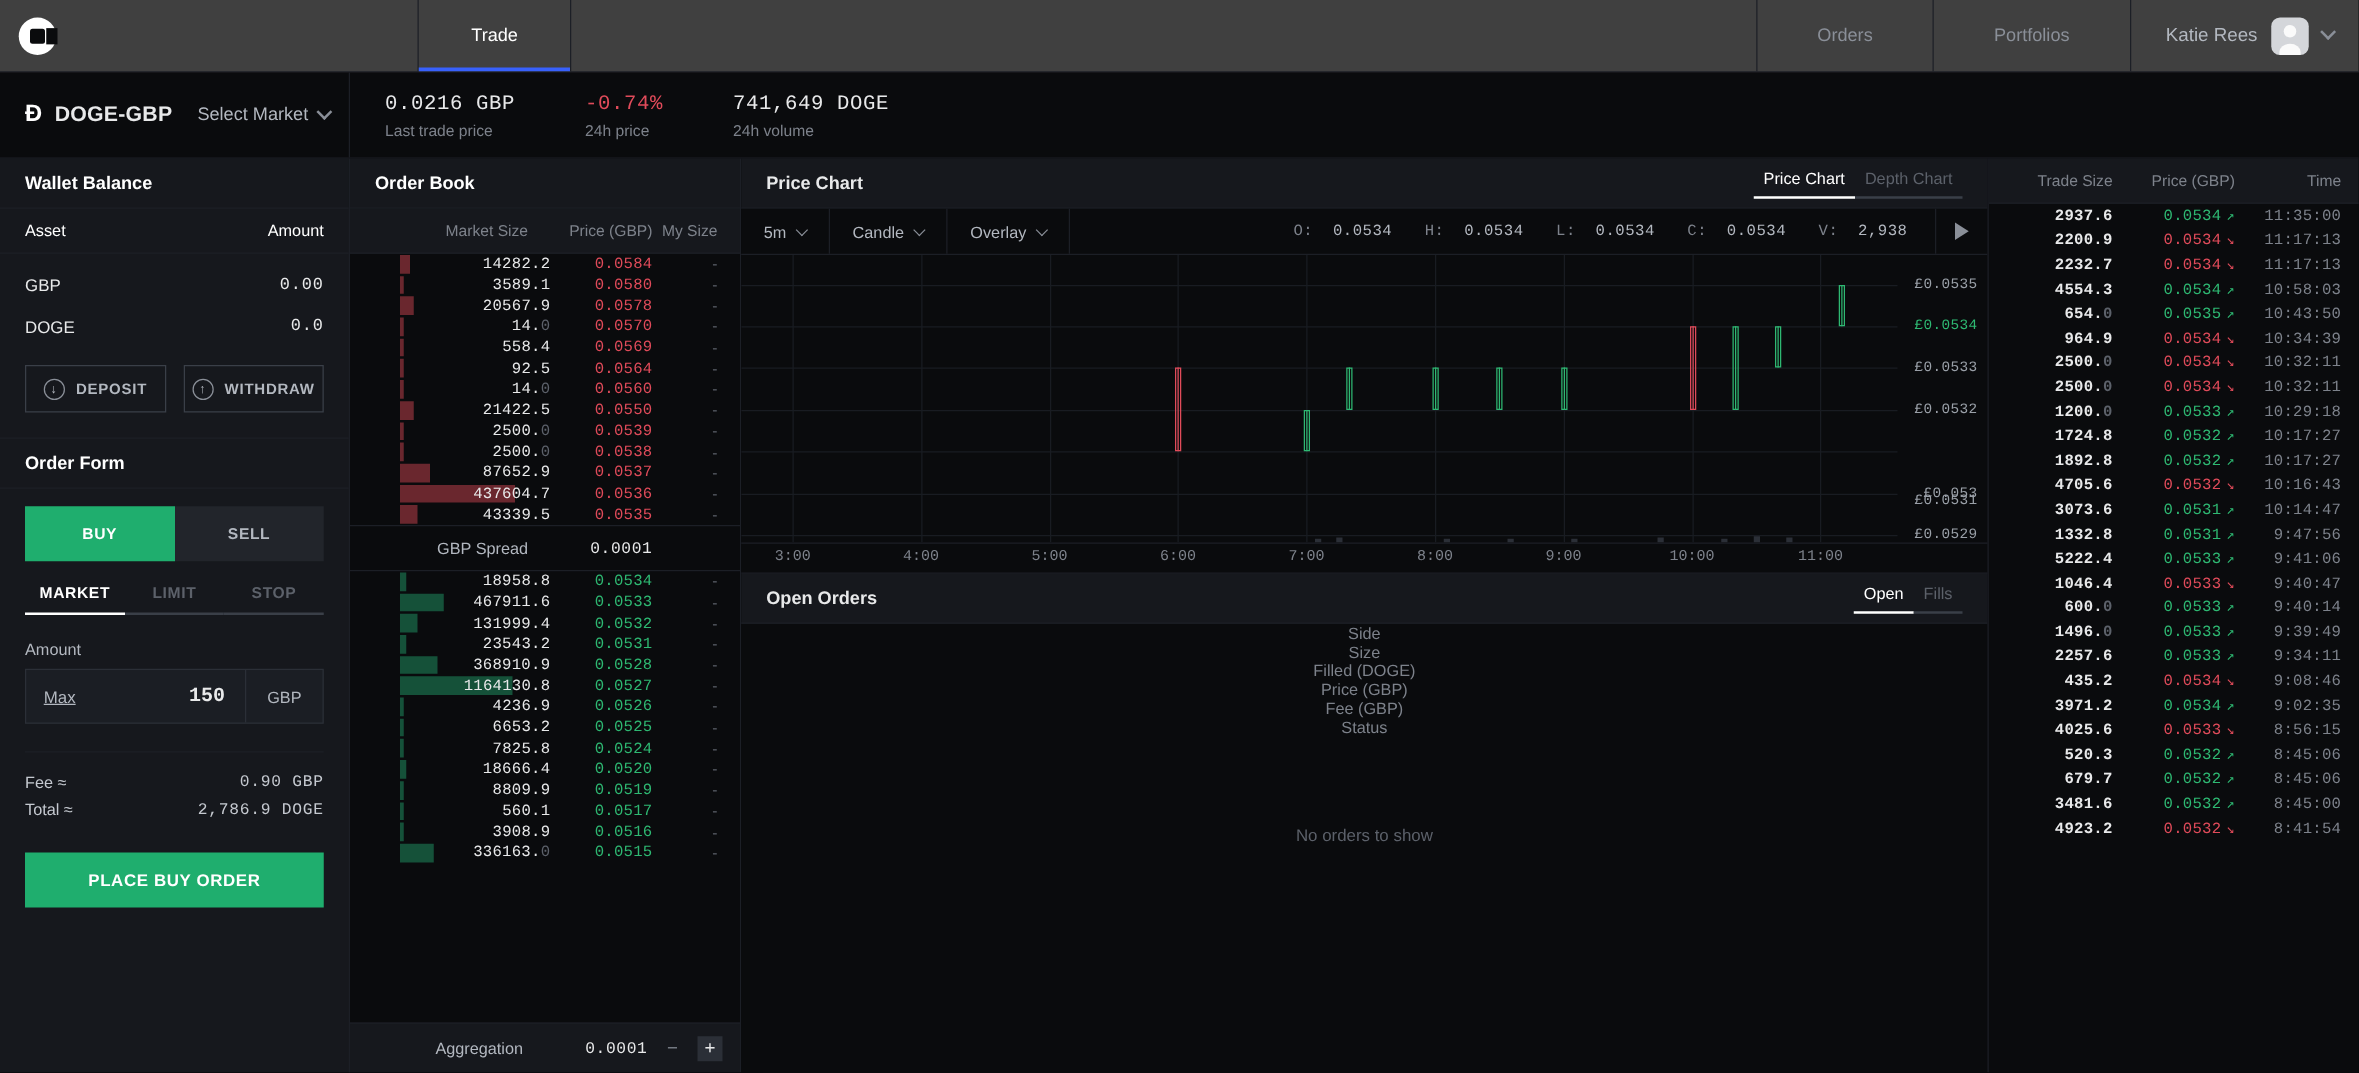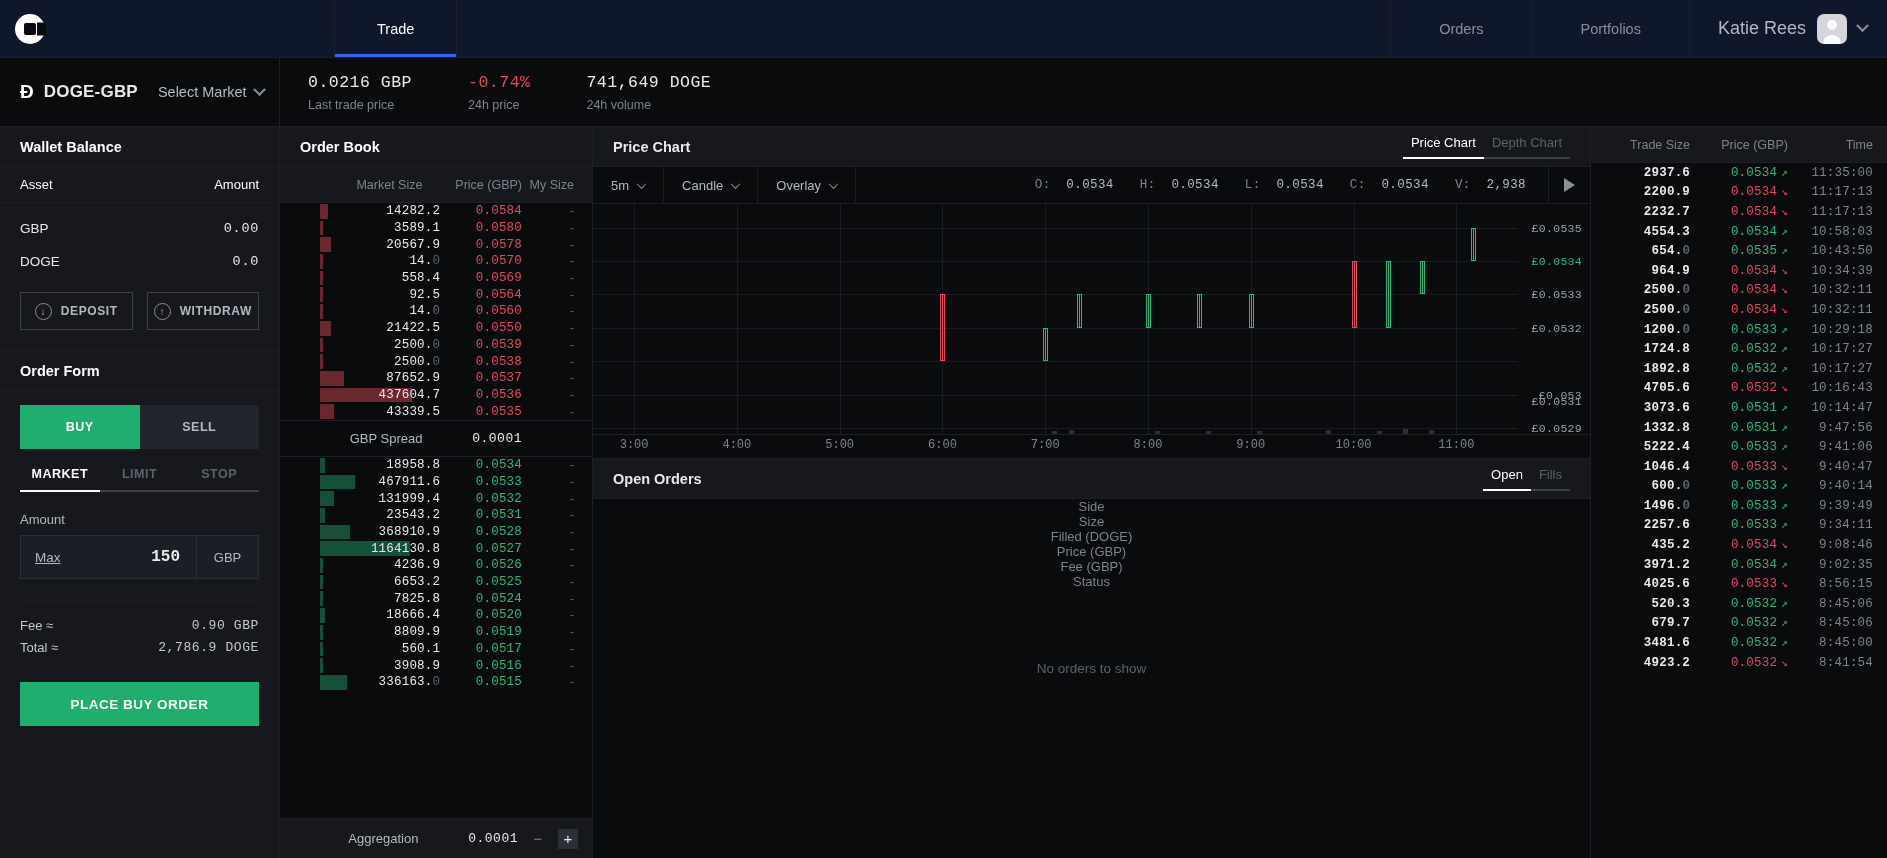--- a/index.html
+++ b/index.html
@@ -8,21 +8,21 @@
     background: #0a0b0d;
     font-family: "Liberation Sans", sans-serif;
     color: #e8e9ea;
     overflow: hidden;
   }
   .mono { font-family: "Liberation Mono", monospace; }
 
   
   #topnav {
     height: 58px; display: flex; align-items: stretch;
-    background: #0f172a; border-bottom: 1px solid #1c1f26;
+    background: #404040; border-bottom: 1px solid #1c1f26;
   }
   #logo-cell { width: 60px; display: flex; align-items: center; justify-content: center; }
   .cb-logo {
     width: 30px; height: 30px; border-radius: 50%;
     background: #ffffff; position: relative;
   }
   .cb-logo::after {
     content: ""; position: absolute; left: 50%; top: 50%;
     transform: translate(-50%,-50%);
     width: 12px; height: 12px; border-radius: 2px; background: #0a0b0d;
@@ -47,21 +47,21 @@
   #nav-spacer { flex: 1; }
   .navlink {
     display: flex; align-items: center; justify-content: center;
     padding: 0 48px; font-size: 14.5px; color: #8a8f98;
     border-left: 1px solid #1c1f26; cursor: pointer;
   }
   #user-cell {
     display: flex; align-items: center; gap: 11px;
     padding: 0 20px 0 28px; border-left: 1px solid #1c1f26; cursor: pointer;
   }
-  #user-name { font-size: 18px; color: #b3b8c0; }
+  #user-name { font-size: 15px; color: #b3b8c0; }
   .avatar {
     width: 30px; height: 30px; border-radius: 7px;
     background: #d4d6da; position: relative; overflow: hidden;
   }
   .avatar::before {
     content: ""; position: absolute; left: 50%; top: 6px; transform: translateX(-50%);
     width: 10px; height: 10px; border-radius: 50%; background: #fafafa;
   }
   .avatar::after {
     content: ""; position: absolute; left: 50%; bottom: -4px; transform: translateX(-50%);

